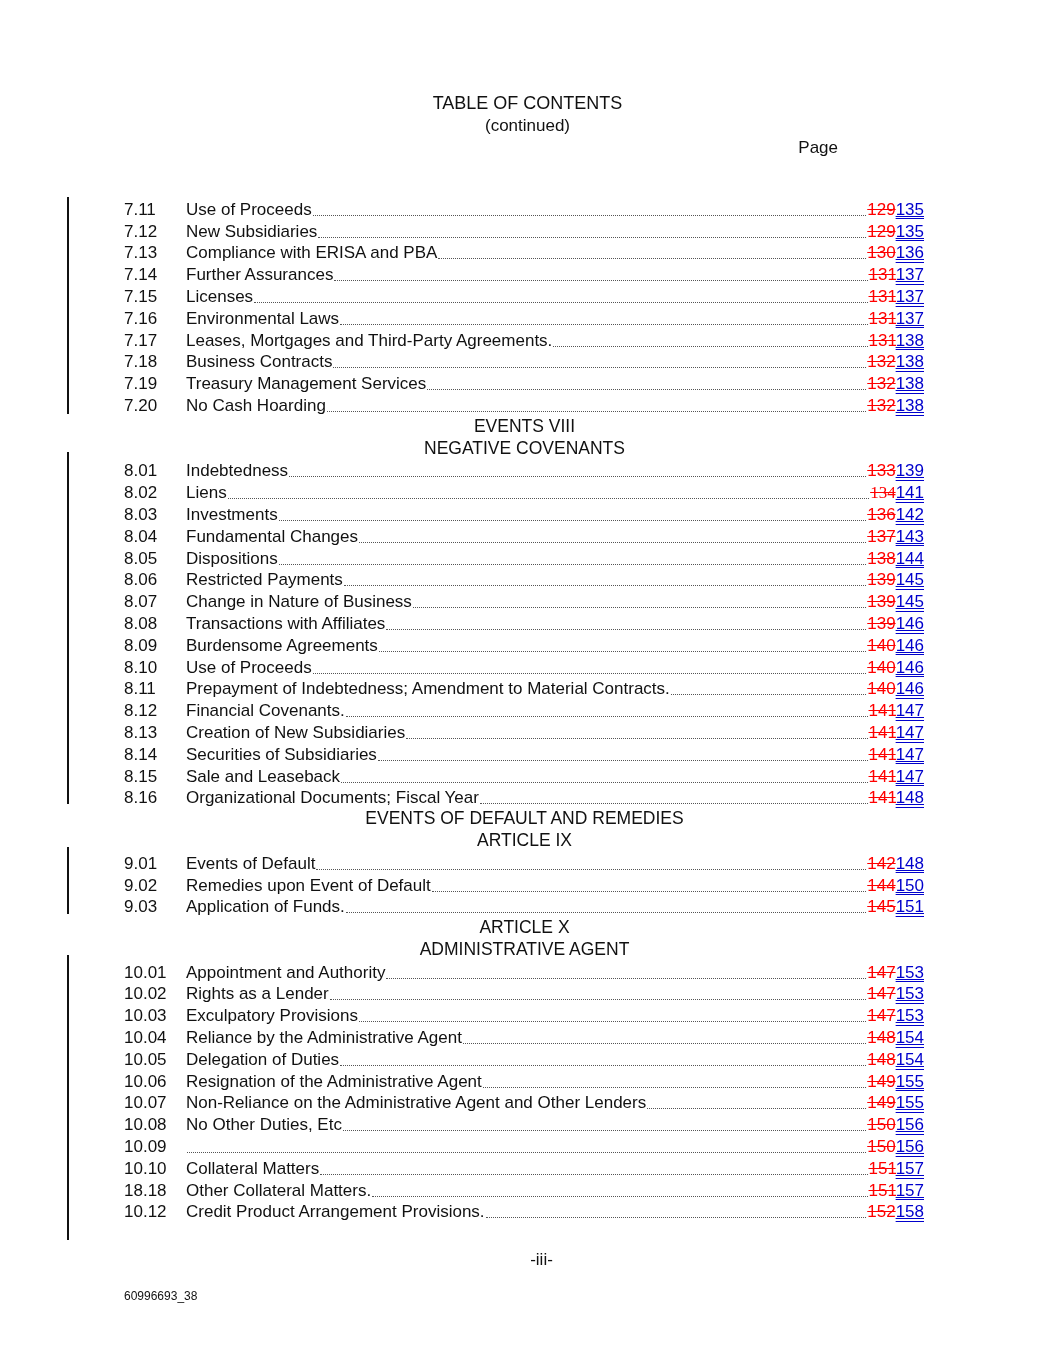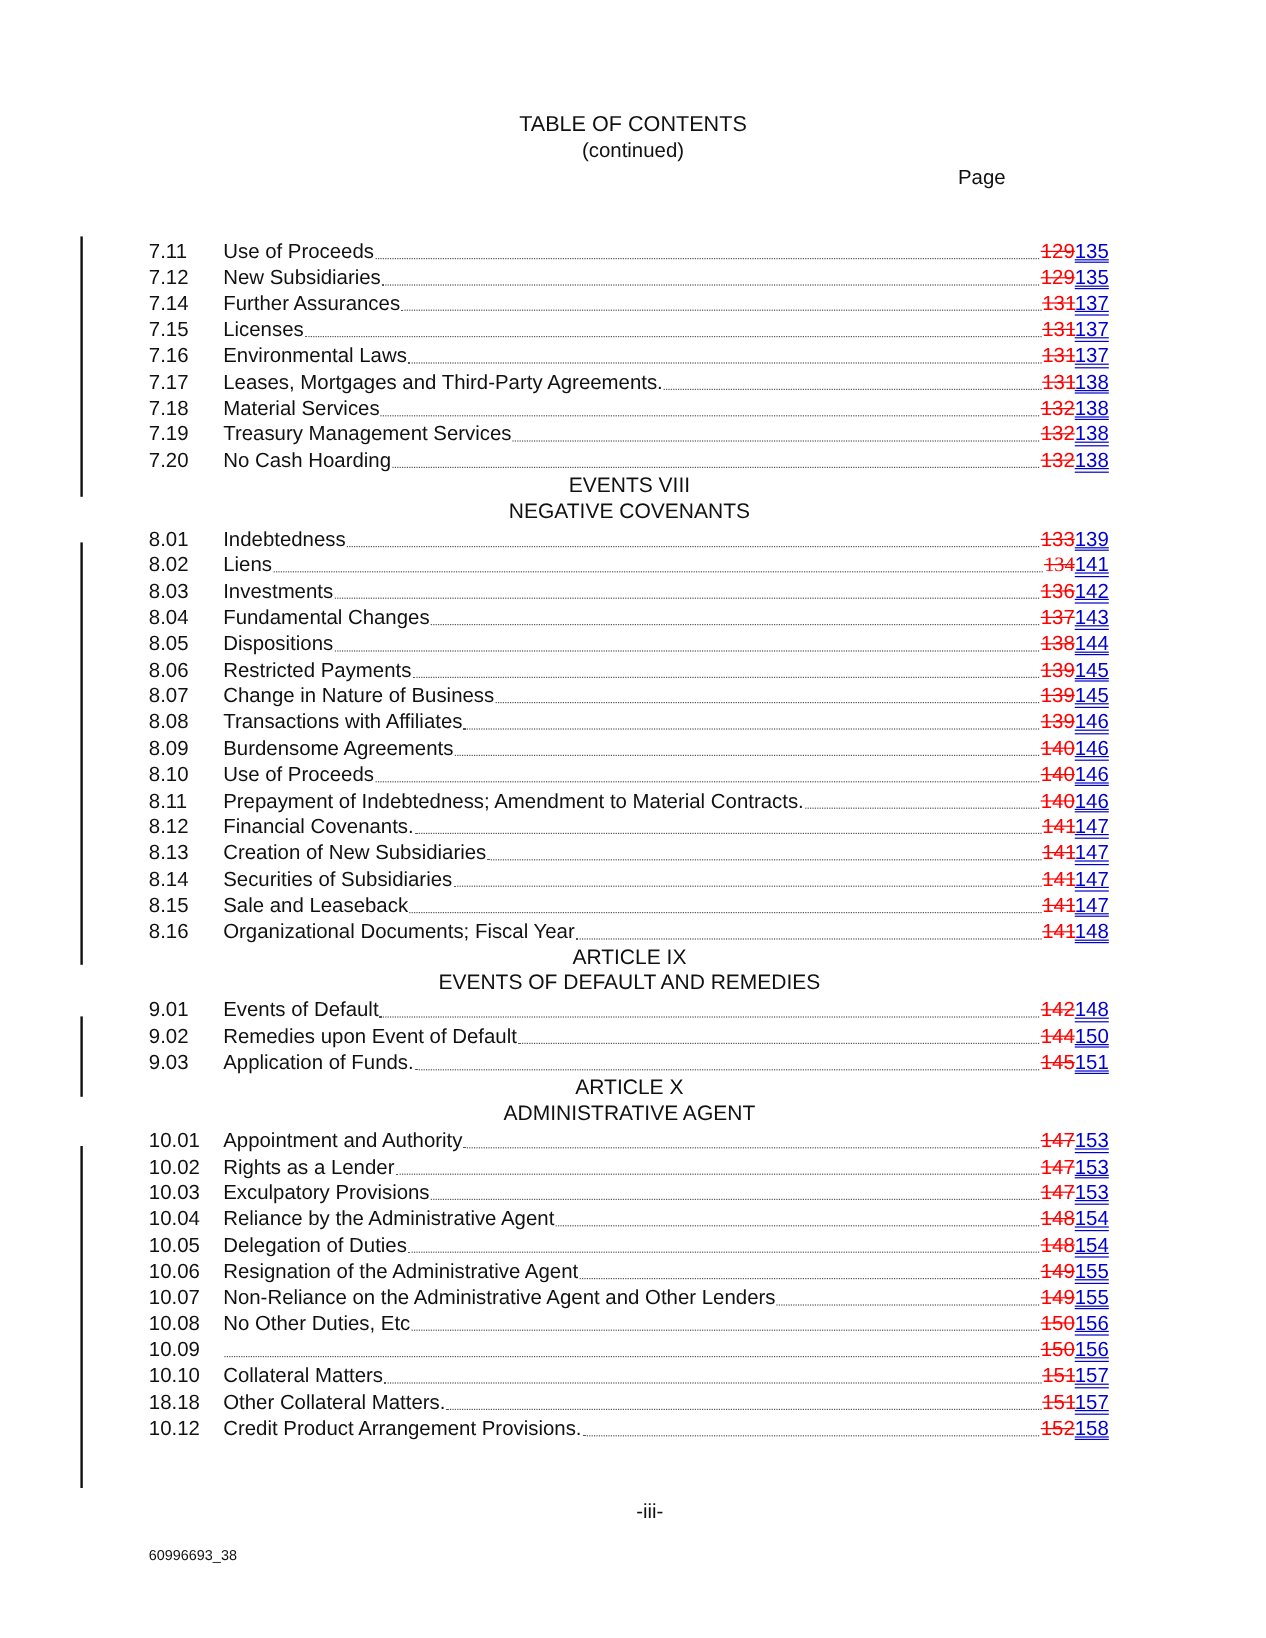--- a/index.html
+++ b/index.html
@@ -43,20 +43,26 @@
         <span class="leader"></span>
         <span class="pg"><span class="old" style="color: rgb(255, 0, 0);">129</span><span class="new" style="color: rgb(0, 0, 204);">135</span></span>
       </div>
       <div class="row">
         <span class="num">7.12</span>
         <span class="title">New Subsidiaries</span>
         <span class="leader"></span>
         <span class="pg"><span class="old" style="color: rgb(255, 0, 0);">129</span><span class="new" style="color: rgb(0, 0, 204);">135</span></span>
       </div>
       <div class="row">
+        <span class="num">7.13</span>
+        <span class="title">Compliance with ERISA and PBA</span>
+        <span class="leader"></span>
+        <span class="pg"><span class="old" style="color: rgb(255, 0, 0);">130</span><span class="new" style="color: rgb(0, 0, 204);">136</span></span>
+      </div>
+      <div class="row">
         <span class="num">7.14</span>
         <span class="title">Further Assurances</span>
         <span class="leader"></span>
         <span class="pg"><span class="old" style="color: rgb(255, 0, 0);">131</span><span class="new" style="color: rgb(0, 0, 204);">137</span></span>
       </div>
       <div class="row">
         <span class="num">7.15</span>
         <span class="title">Licenses</span>
         <span class="leader"></span>
         <span class="pg"><span class="old" style="color: rgb(255, 0, 0);">131</span><span class="new" style="color: rgb(0, 0, 204);">137</span></span>
@@ -68,21 +74,21 @@
         <span class="pg"><span class="old" style="color: rgb(255, 0, 0);">131</span><span class="new" style="color: rgb(0, 0, 204);">137</span></span>
       </div>
       <div class="row">
         <span class="num">7.17</span>
         <span class="title">Leases, Mortgages and Third-Party Agreements.</span>
         <span class="leader"></span>
         <span class="pg"><span class="old" style="color: rgb(255, 0, 0);">131</span><span class="new" style="color: rgb(0, 0, 204);">138</span></span>
       </div>
       <div class="row">
         <span class="num">7.18</span>
-        <span class="title">Material Services</span>
+        <span class="title">Business Contracts</span>
         <span class="leader"></span>
         <span class="pg"><span class="old" style="color: rgb(255, 0, 0);">132</span><span class="new" style="color: rgb(0, 0, 204);">138</span></span>
       </div>
       <div class="row">
         <span class="num">7.19</span>
         <span class="title">Treasury Management Services</span>
         <span class="leader"></span>
         <span class="pg"><span class="old" style="color: rgb(255, 0, 0);">132</span><span class="new" style="color: rgb(0, 0, 204);">138</span></span>
       </div>
       <div class="row">
@@ -182,22 +188,22 @@
         <span class="title">Sale and Leaseback</span>
         <span class="leader"></span>
         <span class="pg"><span class="old" style="color: rgb(255, 0, 0);">141</span><span class="new" style="color: rgb(0, 0, 204);">147</span></span>
       </div>
       <div class="row">
         <span class="num">8.16</span>
         <span class="title">Organizational Documents; Fiscal Year</span>
         <span class="leader"></span>
         <span class="pg"><span class="old" style="color: rgb(255, 0, 0);">141</span><span class="new" style="color: rgb(0, 0, 204);">148</span></span>
       </div>
+      <div class="article">EVENTS OF DEFAULT AND REMEDIES</div>
       <div class="article">ARTICLE IX</div>
-      <div class="article">EVENTS OF DEFAULT AND REMEDIES</div>
       <div class="row">
         <span class="num">9.01</span>
         <span class="title">Events of Default</span>
         <span class="leader"></span>
         <span class="pg"><span class="old" style="color: rgb(255, 0, 0);">142</span><span class="new" style="color: rgb(0, 0, 204);">148</span></span>
       </div>
       <div class="row">
         <span class="num">9.02</span>
         <span class="title">Remedies upon Event of Default</span>
         <span class="leader"></span>

